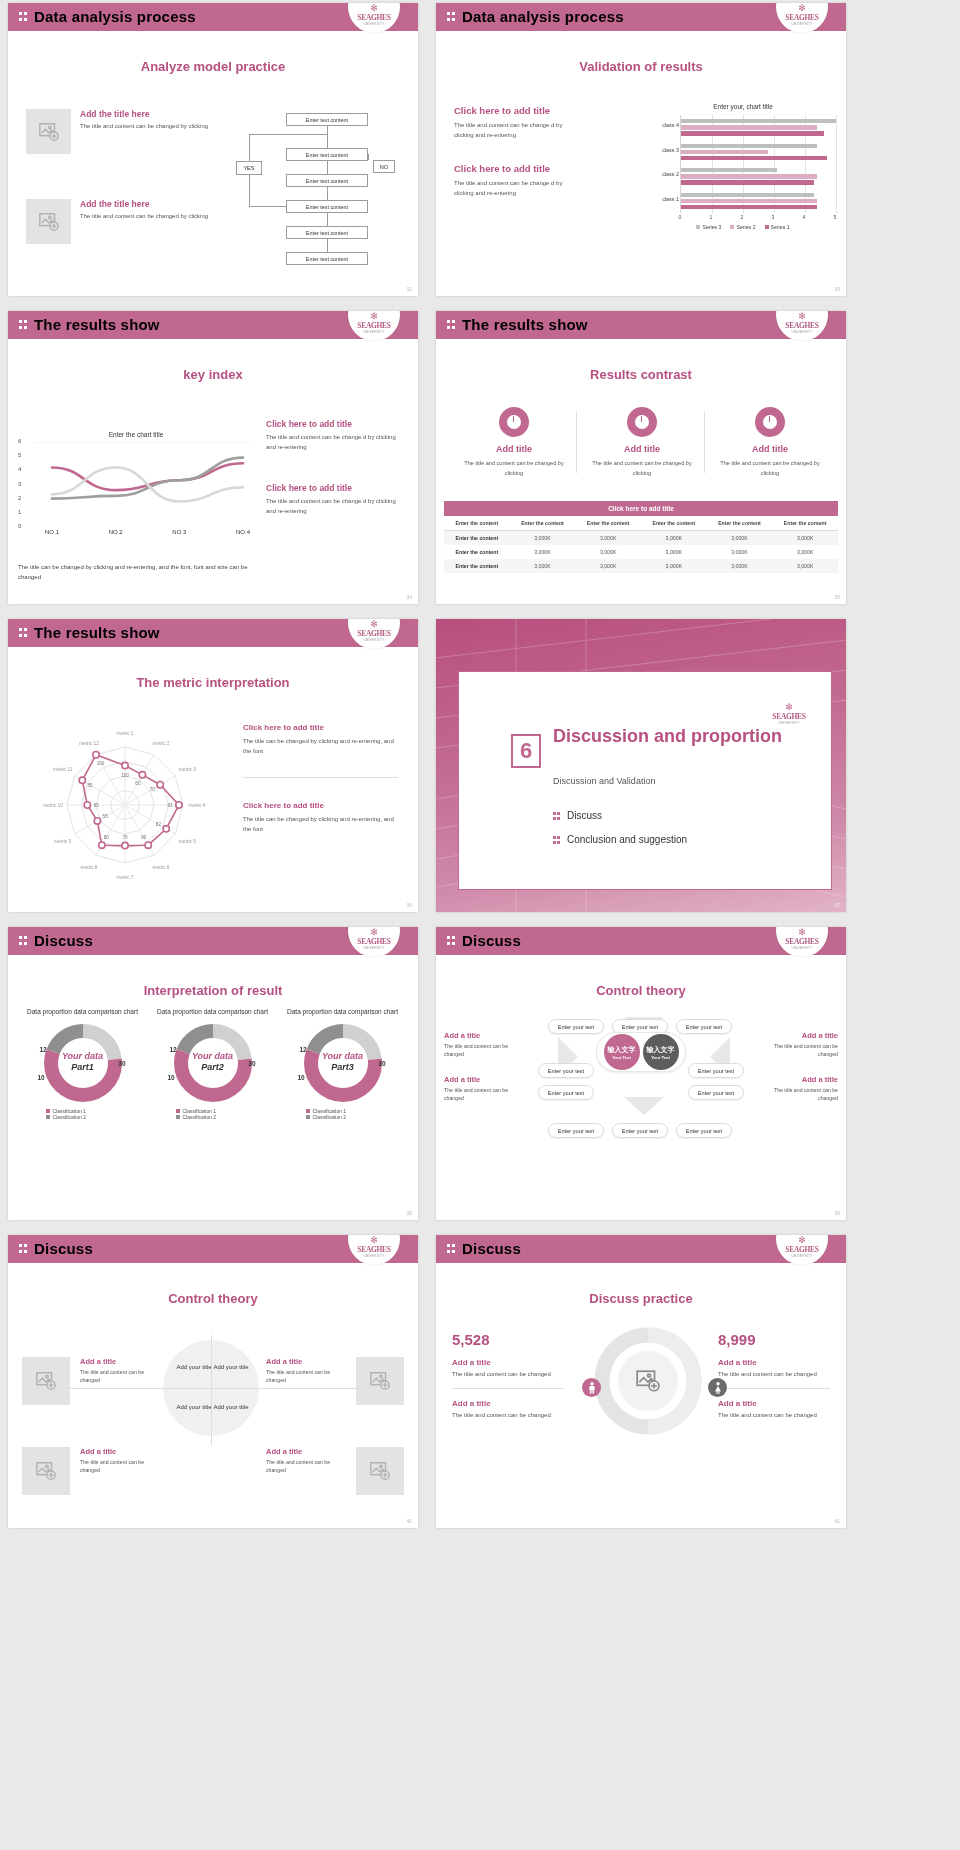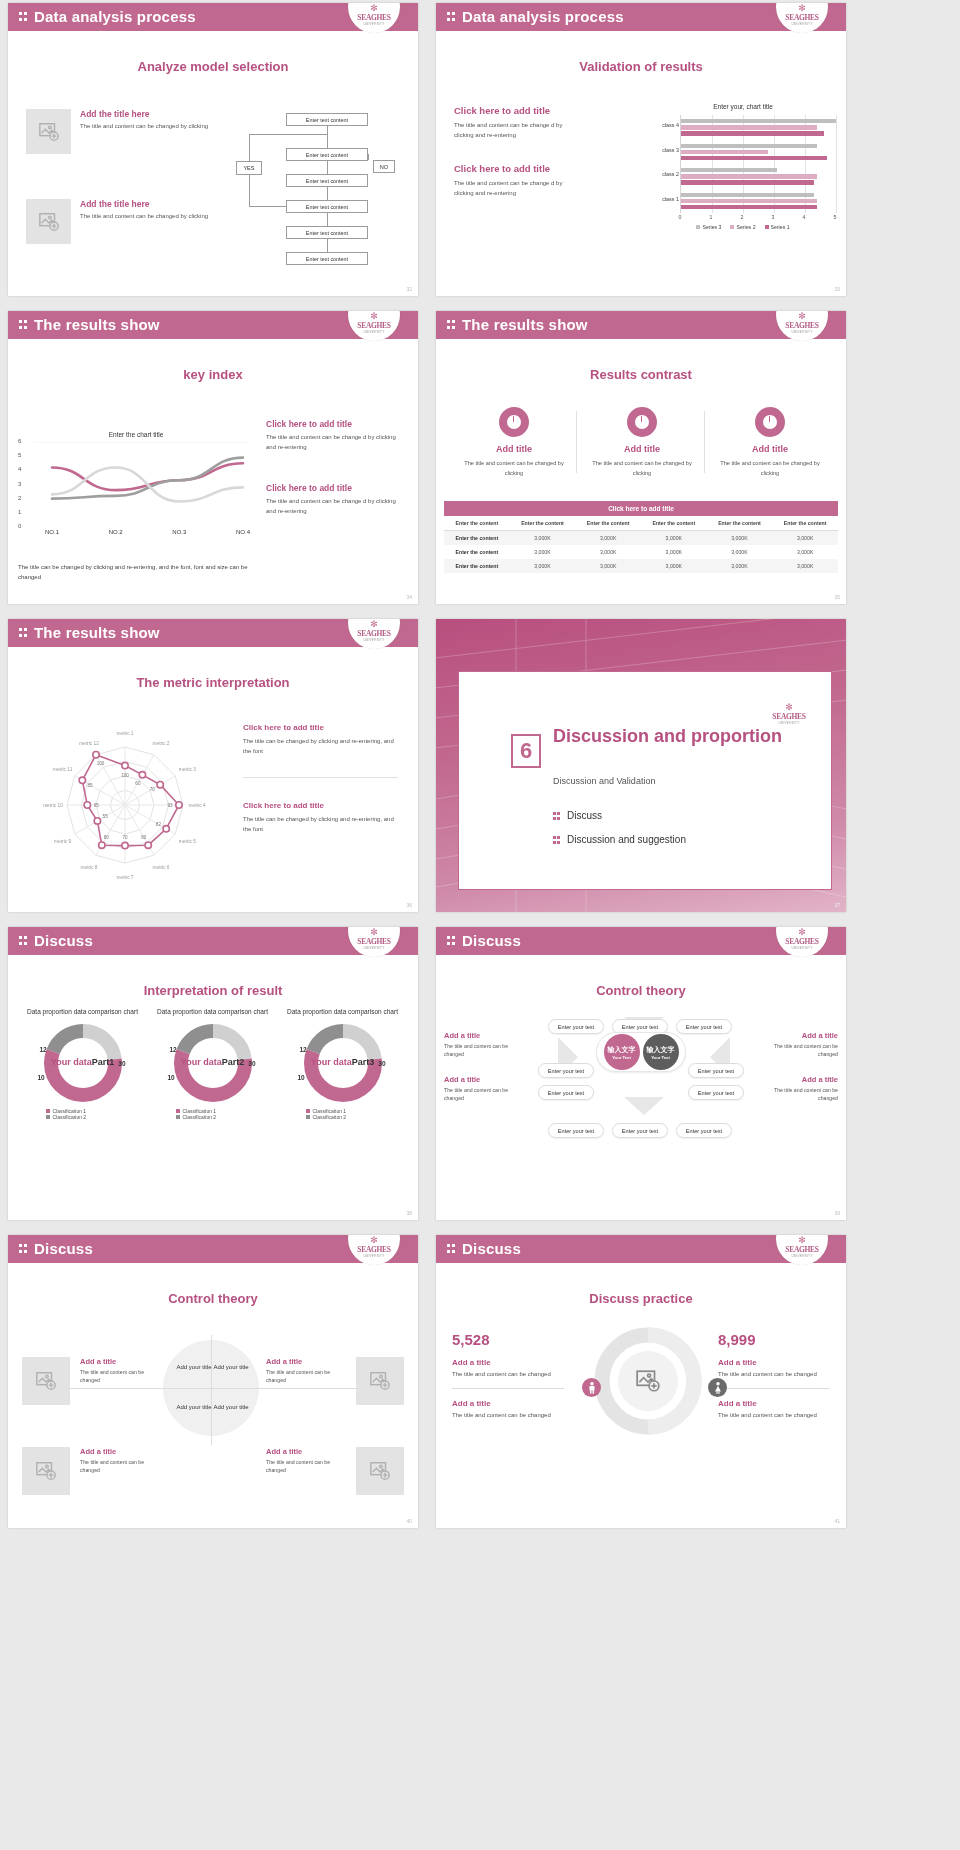--- a/index.html
+++ b/index.html
@@ -35,21 +35,21 @@
   }
   .band .dots i {
     position:absolute; width:3px; height:3px; background:#fff; display:block;
   }
   .band .dots i:nth-child(1){left:0;top:1px;}
   .band .dots i:nth-child(2){left:0;top:7px;}
   .band .dots i:nth-child(3){left:5px;top:1px;}
   .band .dots i:nth-child(4){left:5px;top:7px;}
   .band h1 {
     position:absolute; left:26px; top:5px;
-    font-size:15px; font-weight:bold; color:#ffffff; letter-spacing:.2px;
+    font-size:15px; font-weight:bold; color:#000000; letter-spacing:.2px;
   }
   
   .logo {
     position:absolute; right:18px; top:-22px;
     width:52px; height:52px; border-radius:50%;
     background:#fff; z-index:5;
     display:flex; flex-direction:column; align-items:center; justify-content:flex-end;
     padding-bottom:7px;
     box-shadow:0 0 1px rgba(0,0,0,.2);
   }
@@ -160,22 +160,22 @@
   .cov-li{ position:absolute; left:94px; font-size:10px; color:#333; display:flex; align-items:center; gap:6px;}
   .cov-li .d{ width:8px;height:9px;position:relative;flex:none;}
   .cov-li .d i{position:absolute;width:2.5px;height:2.5px;background:#c0688f;}
   .cov-li .d i:nth-child(1){left:0;top:1px}.cov-li .d i:nth-child(2){left:0;top:6px}
   .cov-li .d i:nth-child(3){left:4px;top:1px}.cov-li .d i:nth-child(4){left:4px;top:6px}
 
   
   .d-col{ position:absolute; top:80px; width:125px; text-align:center;}
   .d-col .cap{ font-size:6.5px; color:#333; line-height:1.5; margin-bottom:7px;}
   .d-wrap{ position:relative; width:78px; height:78px; margin:0 auto;}
-  .d-center{ position:absolute; inset:0; display:flex;flex-direction:row;
-             align-items:center; justify-content:center;}
+  .d-center{ position:absolute; inset:0; display:flex;flex-direction:column;
+             align-items:center; justify-content:center;font-style:italic;}
   .d-center .a{ font-size:9px; font-weight:bold; color:#b65181; line-height:1.1;}
   .d-center .b{ font-size:9px; font-weight:bold; color:#333; line-height:1.2;}
   .d-n{ position:absolute; font-size:6.5px; font-weight:bold; color:#333;}
   .d-leg{ margin-top:6px; font-size:5px; color:#555; text-align:left; padding-left:26px;}
   .d-leg span{display:flex;align-items:center;gap:3px;}
   .d-leg i{width:3.5px;height:3.5px;display:block;}
 
   
   .s39-side{ position:absolute; width:78px;}
   .s39-side .tt{ font-size:7.5px; margin-bottom:2px;}
@@ -225,21 +225,21 @@
           <i></i>
           <i></i>
         </span>
       <h1>Data analysis process</h1>
     </div>
     <div class="logo">
       <div class="mark">✻</div>
       <div class="nm">SEAGHES</div>
       <div class="sub">UNIVERSITY</div>
     </div>
-    <div class="subtitle">Analyze model selection</div>
+    <div class="subtitle">Analyze model practice</div>
 
     <div class="s32-row" style="left:18px; top:106px;">
       <div class="ph-img">
         <svg width="22" height="22" viewBox="0 0 24 24" fill="none" stroke="#8a8a8a" stroke-width="1.6">
           <rect x="2" y="3" width="16" height="13"></rect>
             <path d="M4 13l4-4 4 4 3-3 3 3"></path>
             <circle cx="13" cy="7" r="1.4"></circle>
           <circle cx="17.5" cy="16.5" r="4.5" fill="#e3e3e3"></circle>
             <path d="M17.5 14v5M15 16.5h5"></path>
         </svg>
@@ -608,21 +608,21 @@
           </span>
         <span>Discuss</span>
       </div>
       <div class="cov-li" style="top:162px;">
         <span class="d">
             <i></i>
             <i></i>
             <i></i>
             <i></i>
           </span>
-        <span>Discussion and suggestion</span>
+        <span>Conclusion and suggestion</span>
       </div>
       <div class="logo" style="right:16px; top:8px; box-shadow:none;">
         <div class="mark">✻</div>
         <div class="nm">SEAGHES</div>
         <div class="sub">UNIVERSITY</div>
       </div>
     </div>
     <div class="pageno" style="color:#eee">37</div>
   </div>
 

